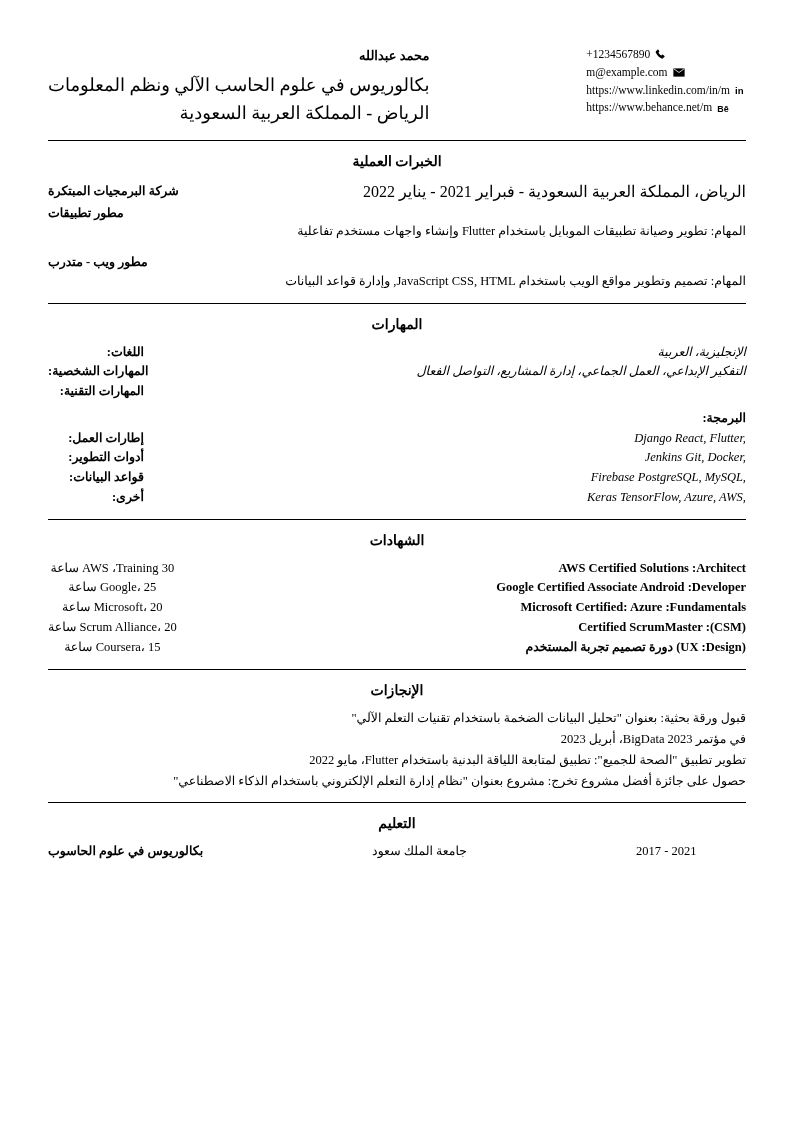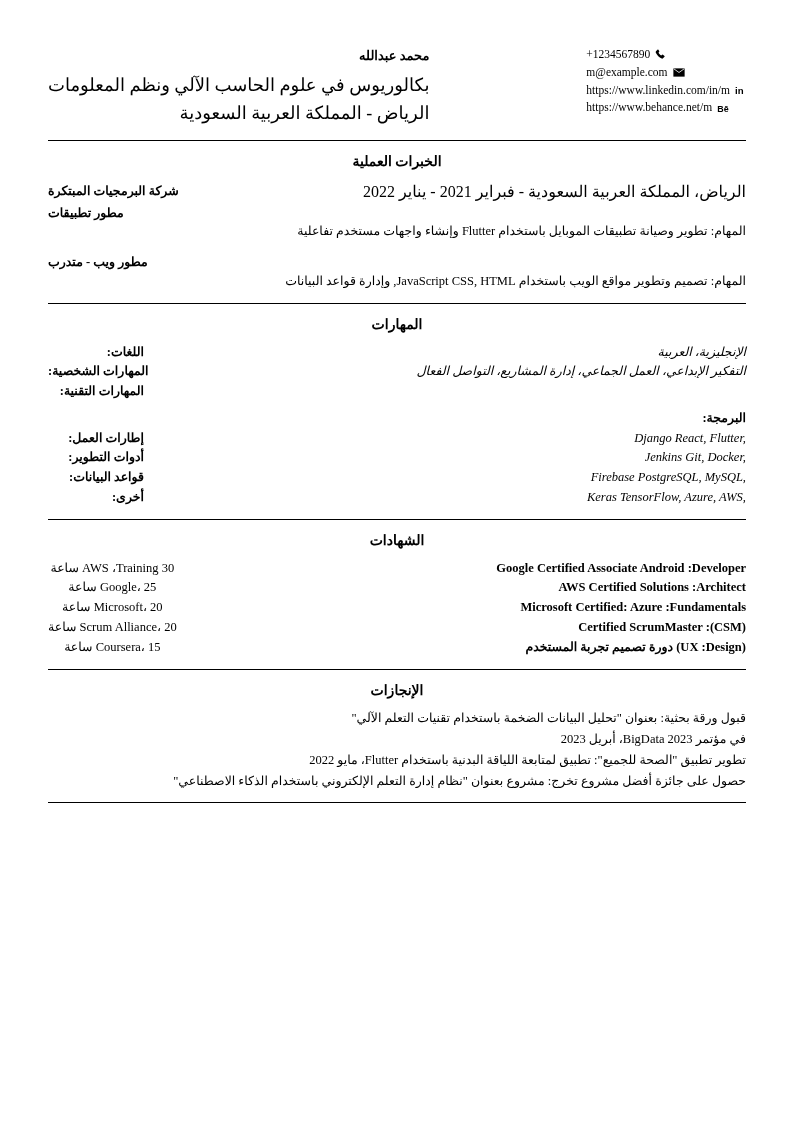--- a/index.html
+++ b/index.html
@@ -295,22 +295,22 @@
       </div>
     </div>
   </div>
 
   <div class="rule"></div>
 
   <div class="section">
     <div class="sec-title">الشهادات</div>
     <div class="certs">
       <div class="cert-names">
+        <div>AWS Certified Solutions :Architect</div>
         <div>Google Certified Associate Android :Developer</div>
-        <div>AWS Certified Solutions :Architect</div>
         <div>Microsoft Certified: Azure :Fundamentals</div>
         <div>Certified ScrumMaster :(CSM)</div>
         <div>دورة تصميم تجربة المستخدم (UX :Design)</div>
       </div>
       <div class="cert-hours">
         <div>AWS ،Training 30 ساعة</div>
         <div>Google، 25 ساعة</div>
         <div>Microsoft، 20 ساعة</div>
         <div>Scrum Alliance، 20 ساعة</div>
         <div>Coursera، 15 ساعة</div>
@@ -332,14 +332,22 @@
     <div class="ach">
       <span class="lbl">تطوير تطبيق "الصحة للجميع":</span><span> تطبيق لمتابعة اللياقة البدنية باستخدام Flutter، مايو 2022</span>
     </div>
     <div class="ach">
       <span class="lbl">حصول على جائزة أفضل مشروع تخرج:</span><span> مشروع بعنوان "نظام إدارة التعلم الإلكتروني باستخدام الذكاء الاصطناعي"</span>
     </div>
   </div>
 
   <div class="rule"></div>
 
+  <div class="section">
+    <div class="sec-title">التعليم</div>
+    <div class="edu-row">
+      <div class="edu-degree">بكالوريوس في علوم الحاسوب</div>
+      <div class="edu-school">جامعة الملك سعود</div>
+      <div class="edu-years">2017 - 2021</div>
+    </div>
+  </div>
 
 </div>
 
 </body></html>

